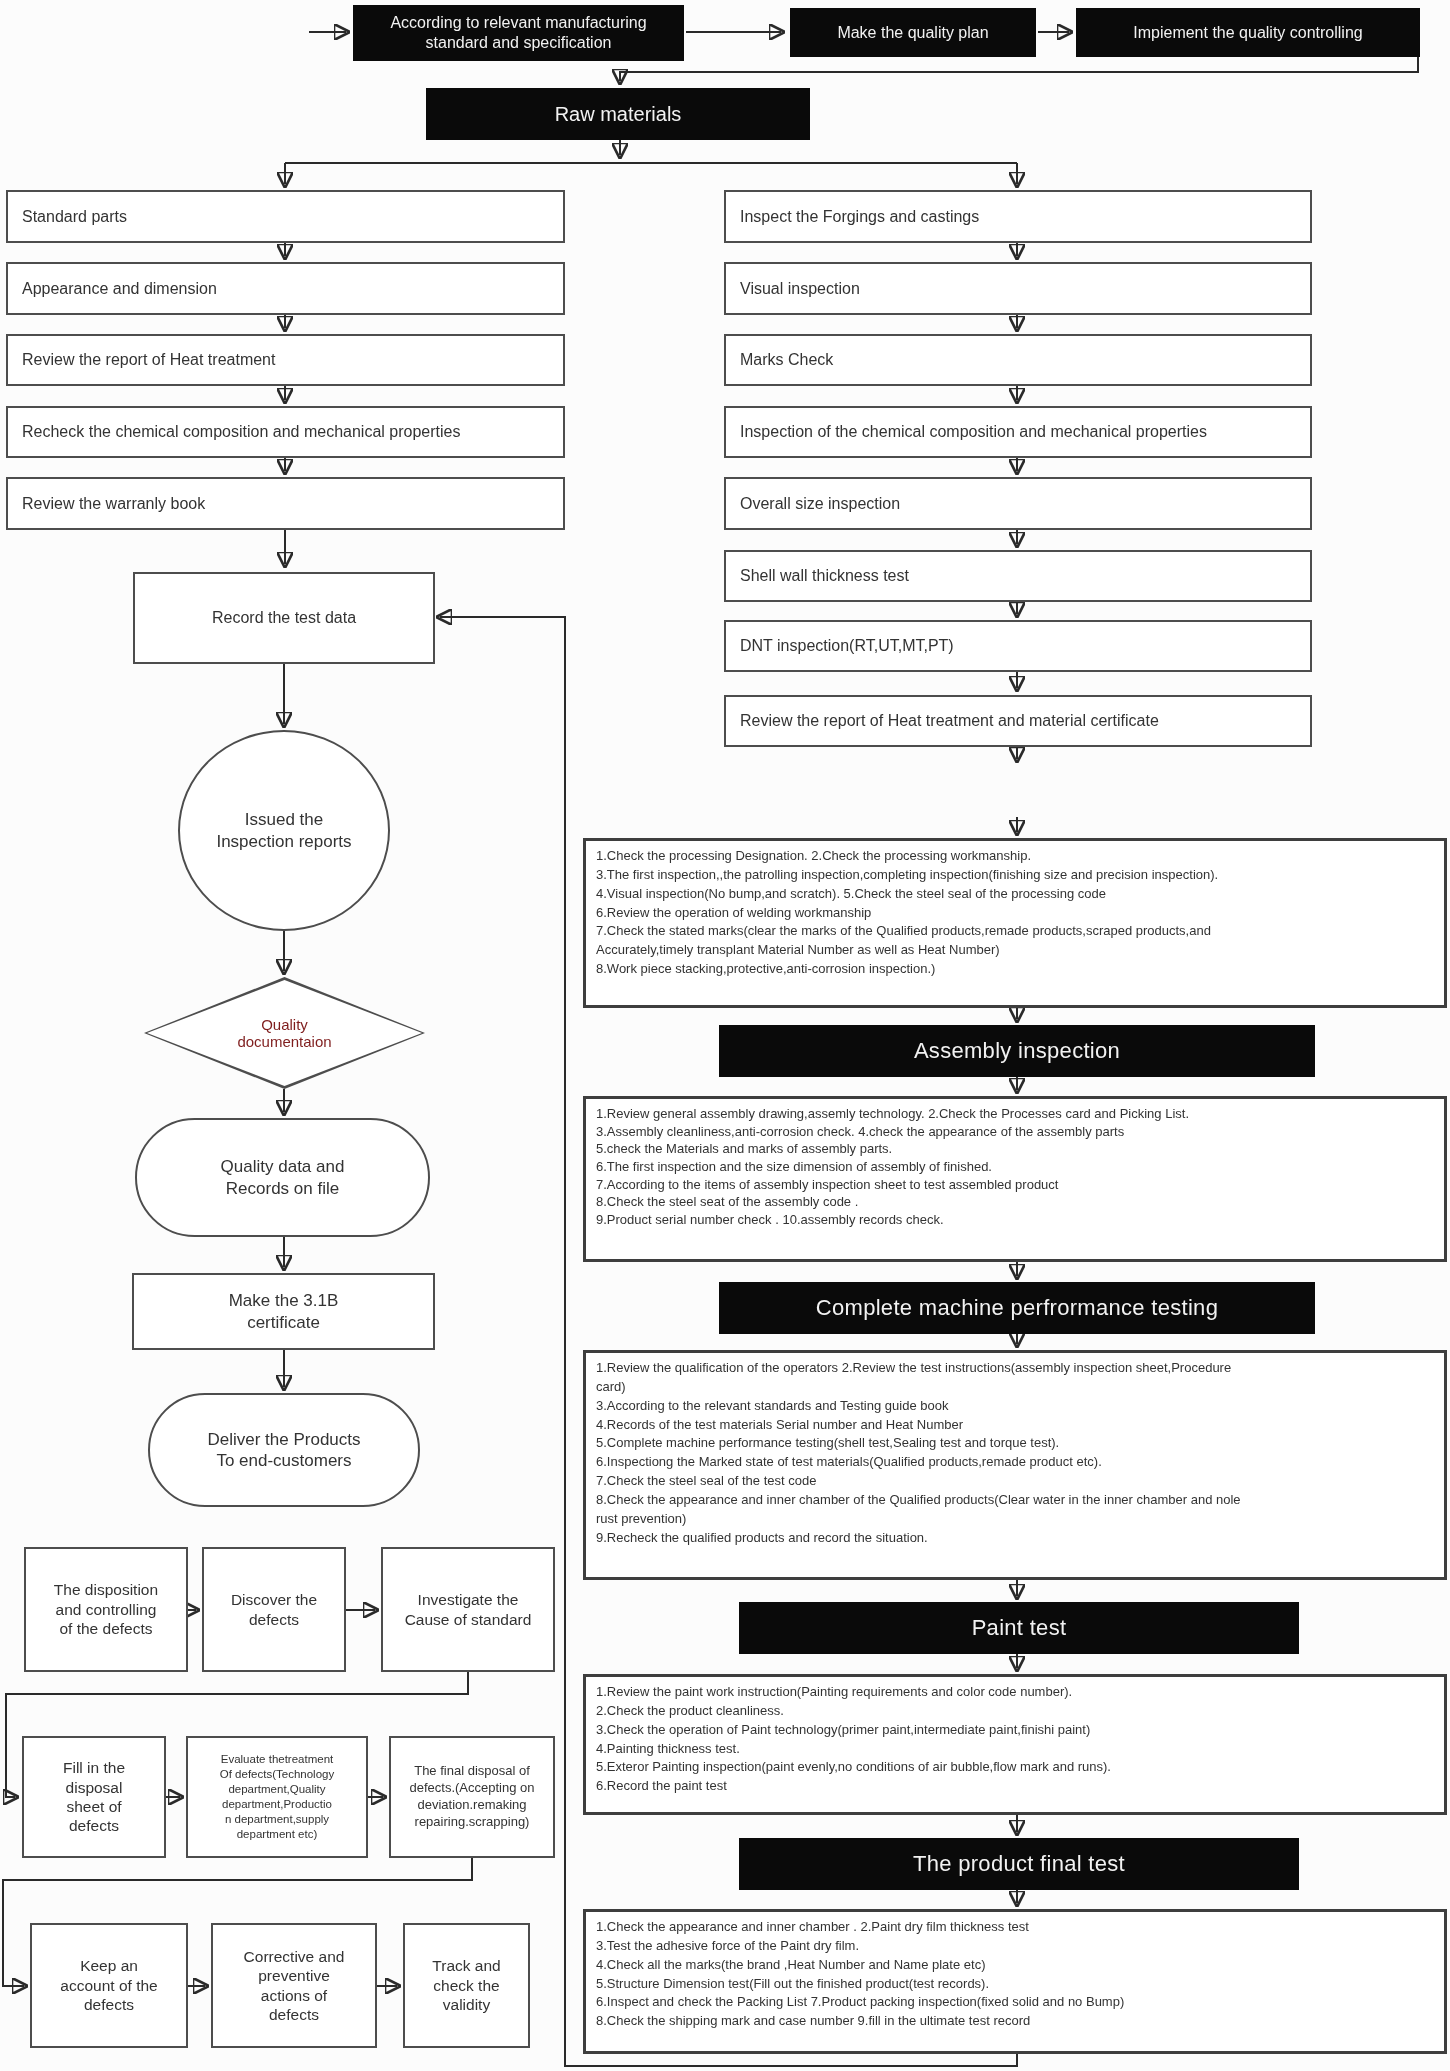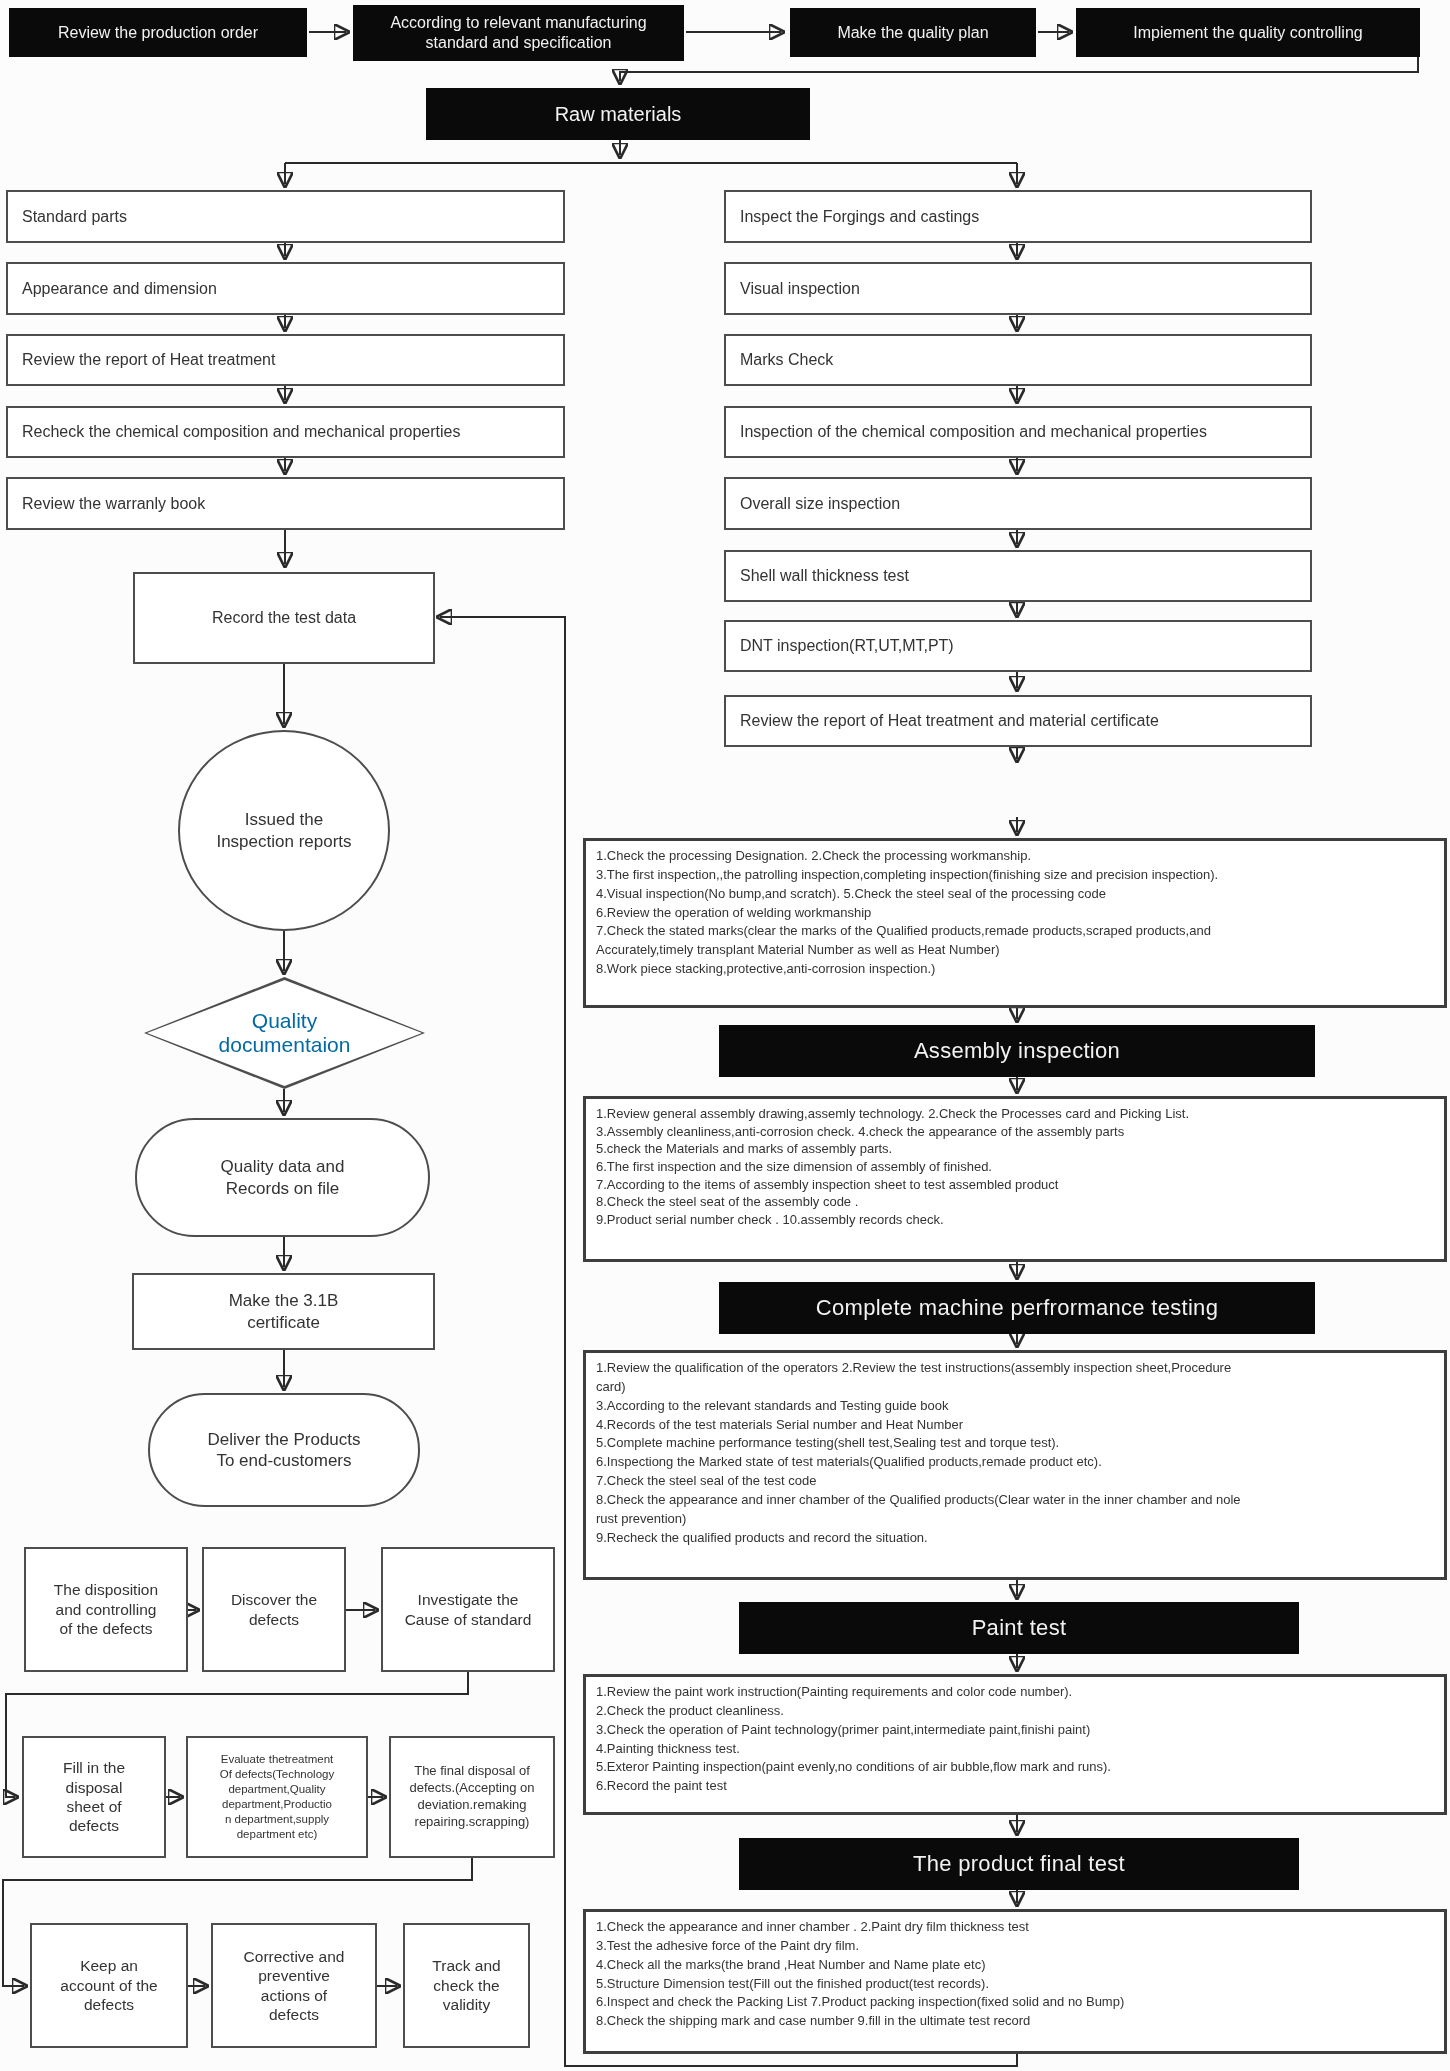--- a/index.html
+++ b/index.html
@@ -28,21 +28,21 @@
   }
   .ellipse{border-radius:50%;}
   .stadium1{border-radius:62px;}
   .stadium2{border-radius:58px;}
   .diamond{position:absolute;}
   .diamond-fill{position:absolute;inset:0;background:#4d4d4d;
     clip-path:polygon(50% 0,100% 50%,50% 100%,0 50%);}
   .diamond-inner{position:absolute;inset:3px;background:#ffffff;
     clip-path:polygon(50% 0,100% 50%,50% 100%,0 50%);}
   .diamond-text{position:absolute;inset:0;display:flex;align-items:center;justify-content:center;
-    text-align:center;white-space:pre-line;font-size:21px;color:#0369a1;}
+    text-align:center;white-space:pre-line;font-size:15px;color:#7f1d1d;}
   .small1{font-size:11.5px;line-height:1.3;}
   .small2{font-size:13px;line-height:1.3;}
   .f15{font-size:15.5px;}
   .tight{line-height:1.36;}
 </style>
 </head>
 <body>
 
 <div class="canvas">
 
@@ -101,21 +101,20 @@
       <path d="M368 1797 H383" marker-end="url(#arw)"></path>
       <path d="M472 1858 V1880 H3 V1986 H24" marker-end="url(#arw)"></path>
       <path d="M188 1986 H205" marker-end="url(#arw)"></path>
       <path d="M377 1986 H397" marker-end="url(#arw)"></path>
     </g>
     <g>
       <path d="M1017 2054 V2066 H565 V617 H440" marker-end="url(#arw)"></path>
     </g>
   </svg>
 
-  <div class="node black ct toprow" style="left:9px;top:8px;width:298px;height:49px">Review the production order</div>
   <div class="node black ct toprow" style="left:353px;top:5px;width:331px;height:56px">According to relevant manufacturing
 standard and specification</div>
   <div class="node black ct toprow" style="left:790px;top:8px;width:246px;height:49px">Make the quality plan</div>
   <div class="node black ct toprow" style="left:1076px;top:8px;width:344px;height:49px">Impiement the quality controlling</div>
 
   <div class="node black ct raw" style="left:426px;top:88px;width:384px;height:52px">Raw materials</div>
 
   <div class="node lt" style="left:6px;top:190px;width:559px;height:53px">Standard parts</div>
   <div class="node lt" style="left:6px;top:262px;width:559px;height:53px">Appearance and dimension</div>
   <div class="node lt" style="left:6px;top:334px;width:559px;height:52px">Review the report of Heat treatment</div>

